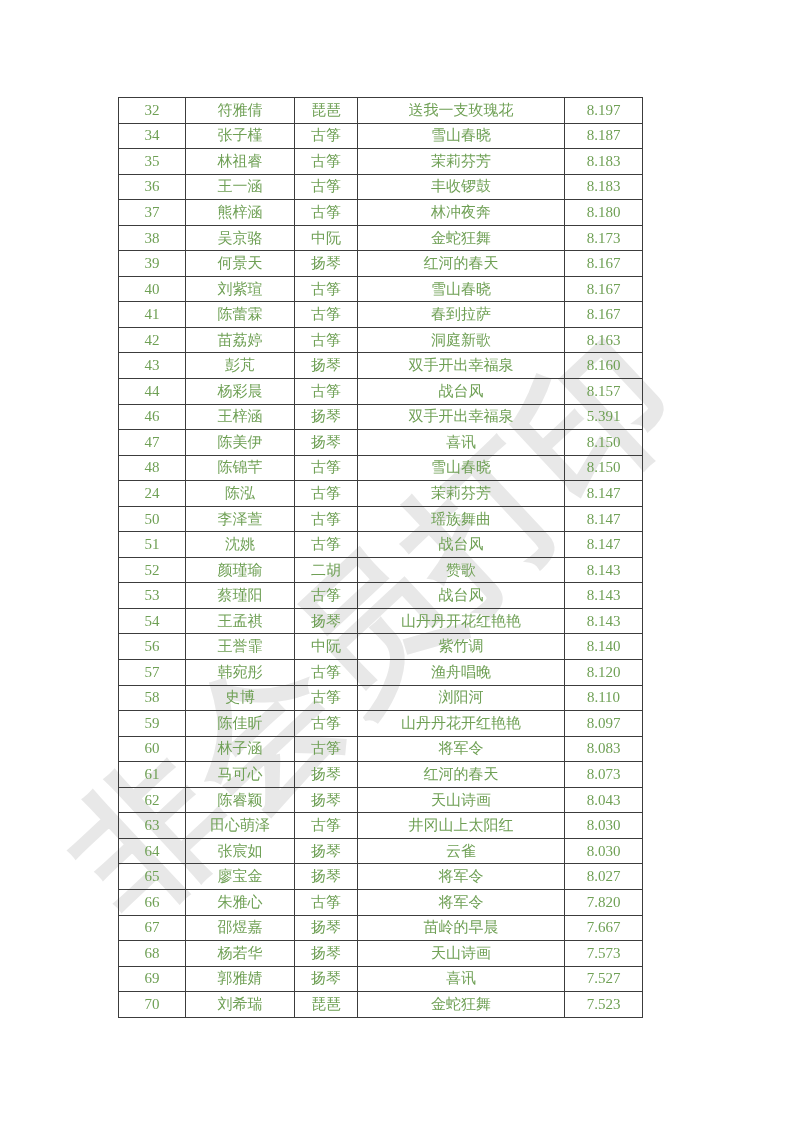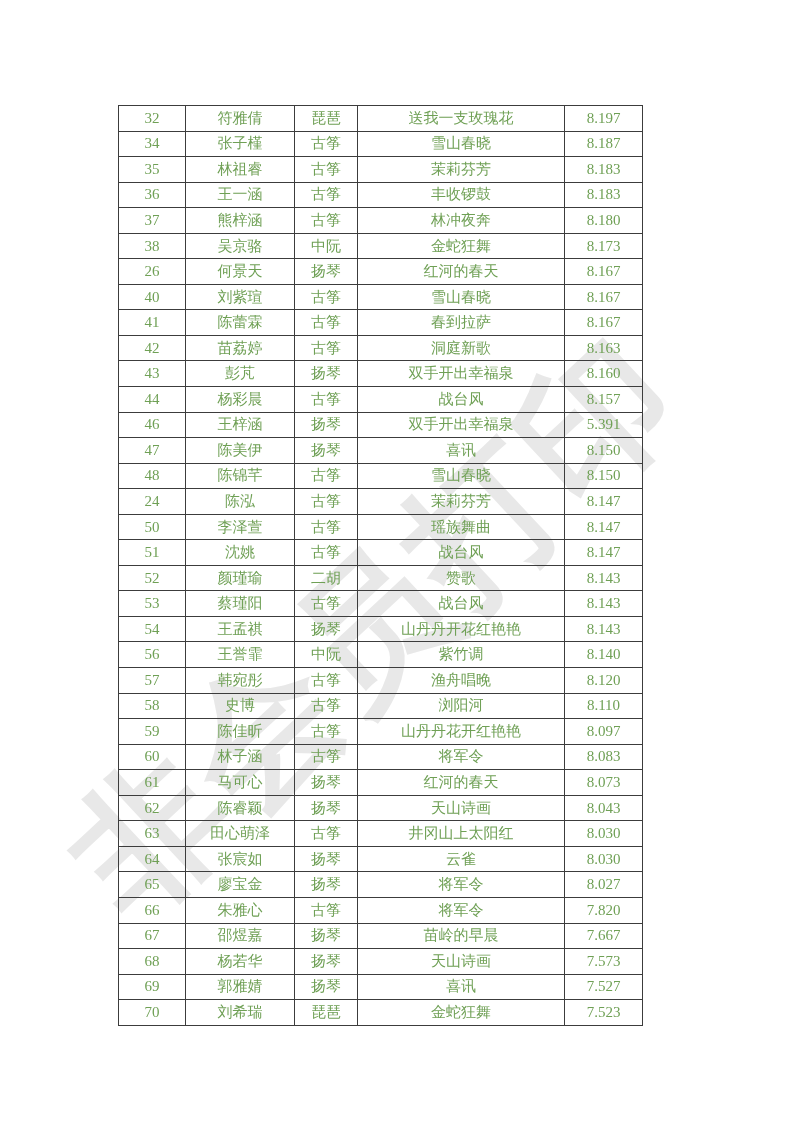--- a/index.html
+++ b/index.html
@@ -23,21 +23,21 @@
     font-weight: bold;
     letter-spacing: 4px;
     color: #e8e8e8;
     white-space: nowrap;
     z-index: 0;
     font-family: "Liberation Sans", "DejaVu Sans", sans-serif;
     user-select: none;
   }
   table.score-table {
     position: absolute;
-    left: 118px; top: 105px;
+    left: 118px; top: 97px;
     width: 524px; height: 921px;
     border-collapse: collapse;
     table-layout: fixed;
     z-index: 1;
   }
   table.score-table td {
     border: 1px solid #3c3c3c;
     text-align: center;
     vertical-align: middle;
     color: #6fa055;
@@ -107,21 +107,21 @@
         <td>8.180</td>
       </tr>
         <tr>
         <td>38</td>
         <td>吴京骆</td>
         <td>中阮</td>
         <td>金蛇狂舞</td>
         <td>8.173</td>
       </tr>
         <tr>
-        <td>26</td>
+        <td>39</td>
         <td>何景天</td>
         <td>扬琴</td>
         <td>红河的春天</td>
         <td>8.167</td>
       </tr>
         <tr>
         <td>40</td>
         <td>刘紫瑄</td>
         <td>古筝</td>
         <td>雪山春晓</td>

